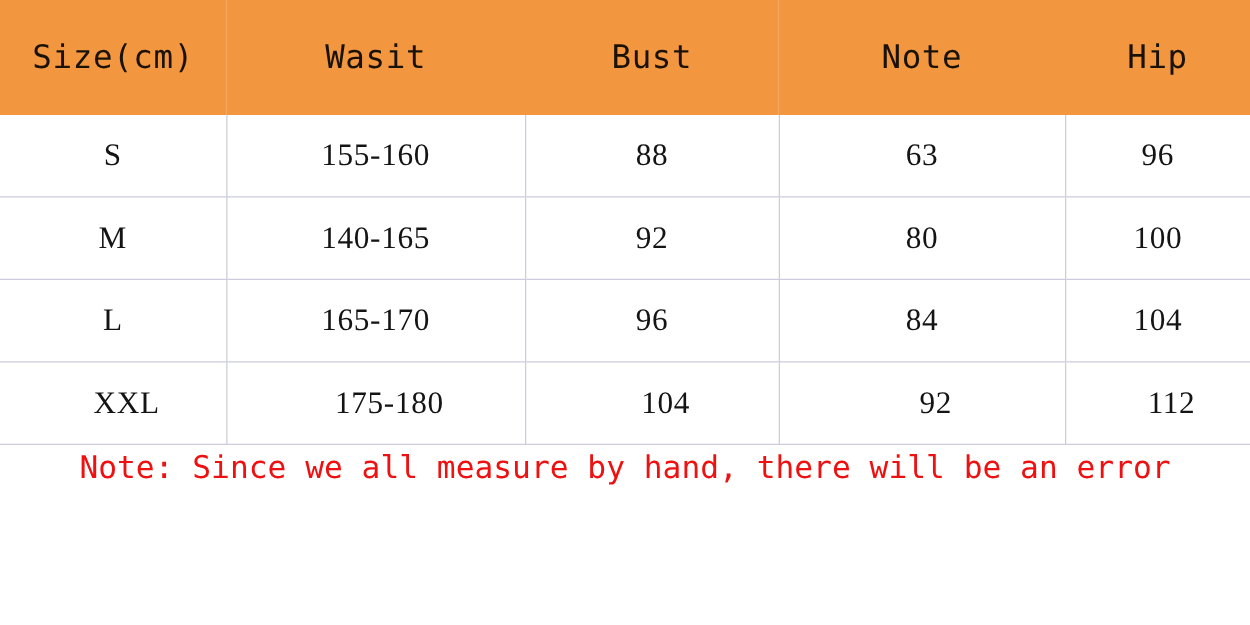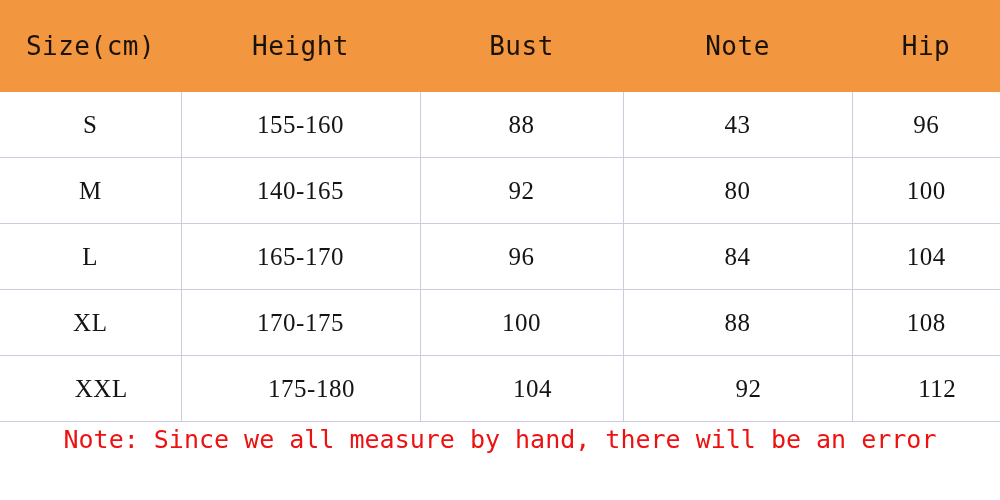--- a/index.html
+++ b/index.html
@@ -117,54 +117,47 @@
     <colgroup>
       <col class="c-size">
       <col class="c-height">
       <col class="c-bust">
       <col class="c-waist">
       <col class="c-hip">
     </colgroup>
     <thead>
       <tr class="header-row">
         <th>Size(cm)</th>
-        <th>Height</th>
+        <th>Wasit</th>
         <th>Bust</th>
         <th>Note</th>
         <th>Hip</th>
       </tr>
     </thead>
     <tbody>
       <tr class="data-row">
         <td class="size-cell">S</td>
         <td>155-160</td>
         <td>88</td>
-        <td>43</td>
+        <td>63</td>
         <td>96</td>
       </tr>
       <tr class="data-row">
         <td class="size-cell">M</td>
         <td>140-165</td>
         <td>92</td>
         <td>80</td>
         <td>100</td>
       </tr>
       <tr class="data-row">
         <td class="size-cell">L</td>
         <td>165-170</td>
         <td>96</td>
         <td>84</td>
         <td>104</td>
-      </tr>
-      <tr class="data-row">
-        <td class="size-cell">XL</td>
-        <td>170-175</td>
-        <td>100</td>
-        <td>88</td>
-        <td>108</td>
       </tr>
       <tr class="data-row">
         <td class="size-cell">XXL</td>
         <td>175-180</td>
         <td>104</td>
         <td>92</td>
         <td>112</td>
       </tr>
     </tbody>
   </table>

